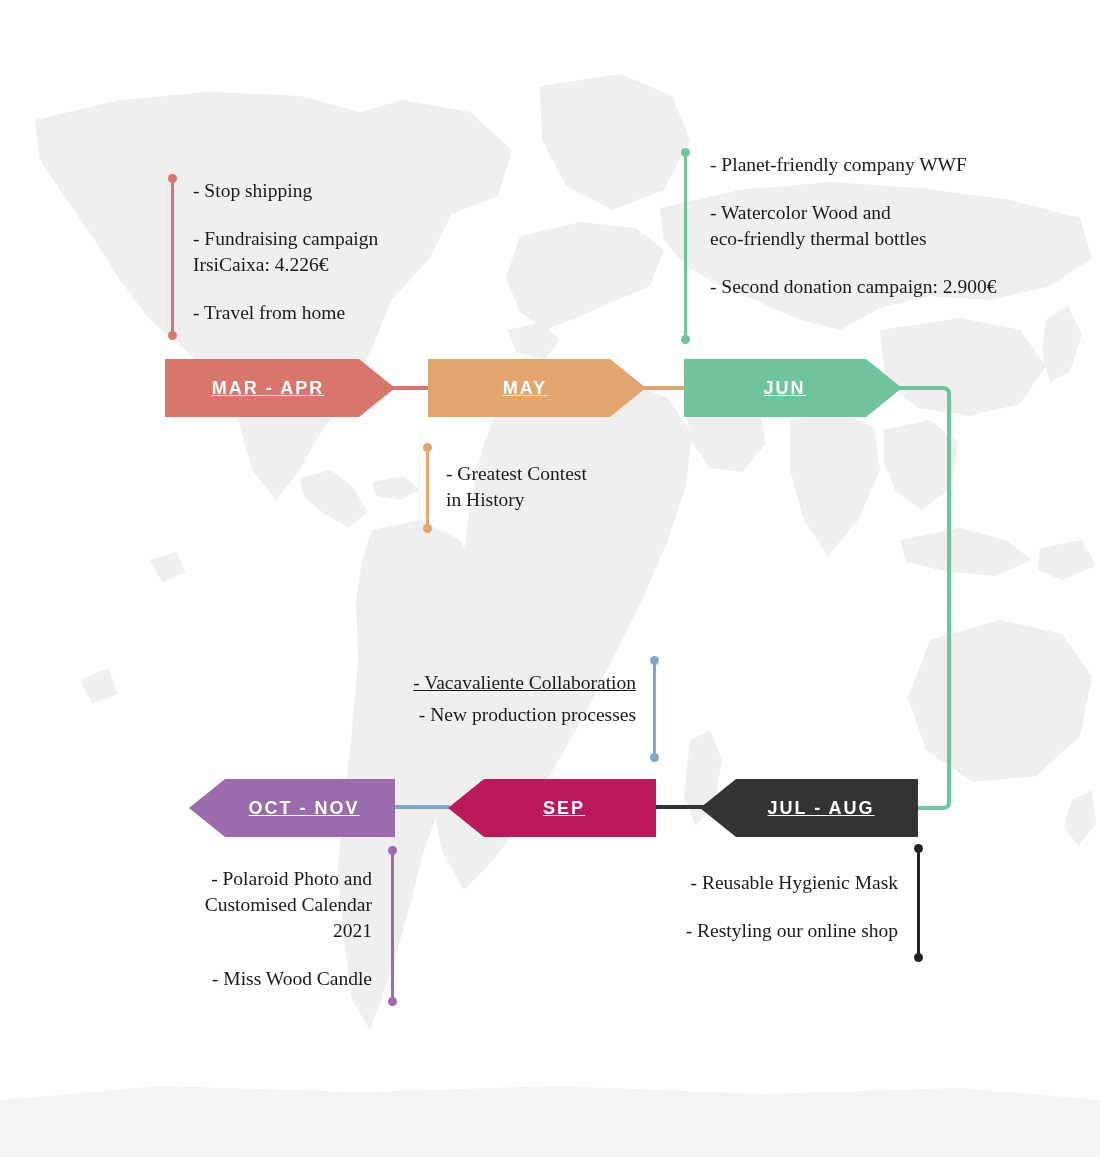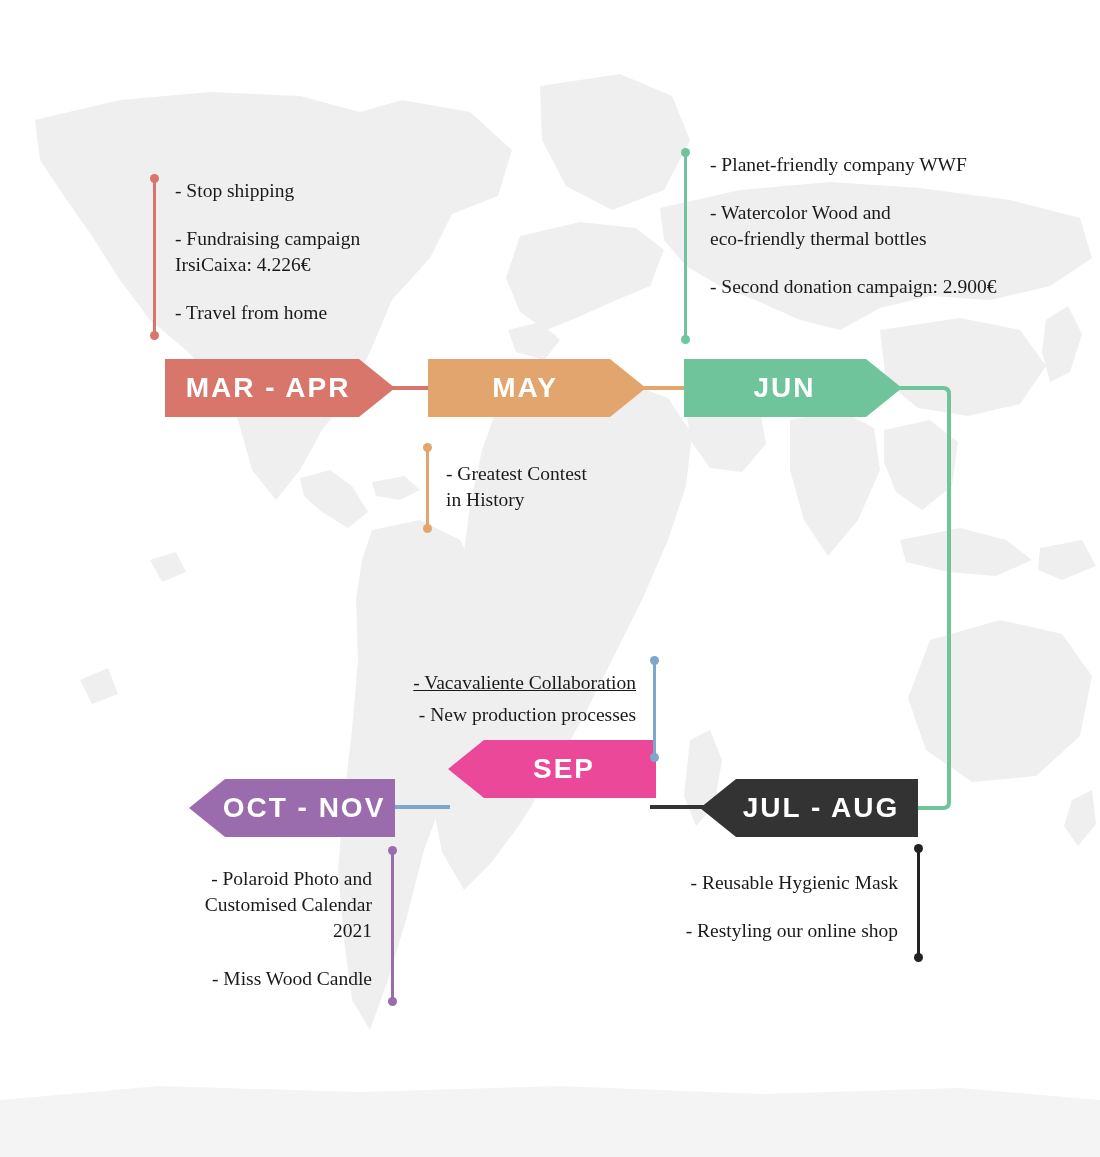--- a/index.html
+++ b/index.html
@@ -33,27 +33,28 @@
   .chevron {
     position: absolute;
     z-index: 3;
     display: flex;
     align-items: center;
     justify-content: center;
   }
   .chevron .label {
     font-family: "Liberation Sans", sans-serif;
     font-weight: bold;
-    font-size: 28px;
+    font-size: 18px;
     letter-spacing: 2.0px;
     color: #ffffff;
     white-space: nowrap;
     position: relative;
     z-index: 2;
     text-align: center;
+    text-decoration: underline;
   }
   
   .chev-right {
     clip-path: polygon(0% 0%, calc(100% - 36px) 0%, 100% 50%, calc(100% - 36px) 100%, 0% 100%);
   }
   
   .chev-left {
     clip-path: polygon(36px 0%, 100% 0%, 100% 100%, 36px 100%, 0% 50%);
   }
 
@@ -196,29 +197,29 @@
   </div>
 
   <div class="connector conn-h" style="left:388px; top:805px; width:62px; background:#7fa7cb;"></div>
 
   <div class="connector conn-h" style="left:650px; top:805px; width:56px; background:#333333;"></div>
 
   <div class="chevron chev-left" style="left:189px; top:779px; width:206px; height:58px; background:#9a6cad;">
     <span class="label" style="margin-left:24px;">OCT - NOV</span>
   </div>
 
-  <div class="chevron chev-left" style="left:448px; top:740px; width:208px; height:58px; background:#ec4899;">
+  <div class="chevron chev-left" style="left:448px; top:779px; width:208px; height:58px; background:#be185d;">
     <span class="label" style="margin-left:24px;">SEP</span>
   </div>
 
   <div class="chevron chev-left" style="left:700px; top:779px; width:218px; height:58px; background:#333333;">
     <span class="label" style="margin-left:24px;text-align:right;">JUL - AUG</span>
   </div>
 
-  <div class="annot stalk-left" style="left:153px; top:178px; width:420px; height:158px;">
+  <div class="annot stalk-left" style="left:171px; top:178px; width:420px; height:158px;">
     <div class="stalk" style="background:#d9766b;">
       <span class="dot top" style="background:#d9766b;"></span>
       <span class="dot bot" style="background:#d9766b;"></span>
     </div>
     <div class="lines">
       <div class="item" style="margin-bottom:22px;">- Stop shipping</div>
       <div class="item" style="margin-bottom:22px;">- Fundraising campaign
 IrsiCaixa: 4.226€</div>
       <div class="item">- Travel from home</div>
     </div>

